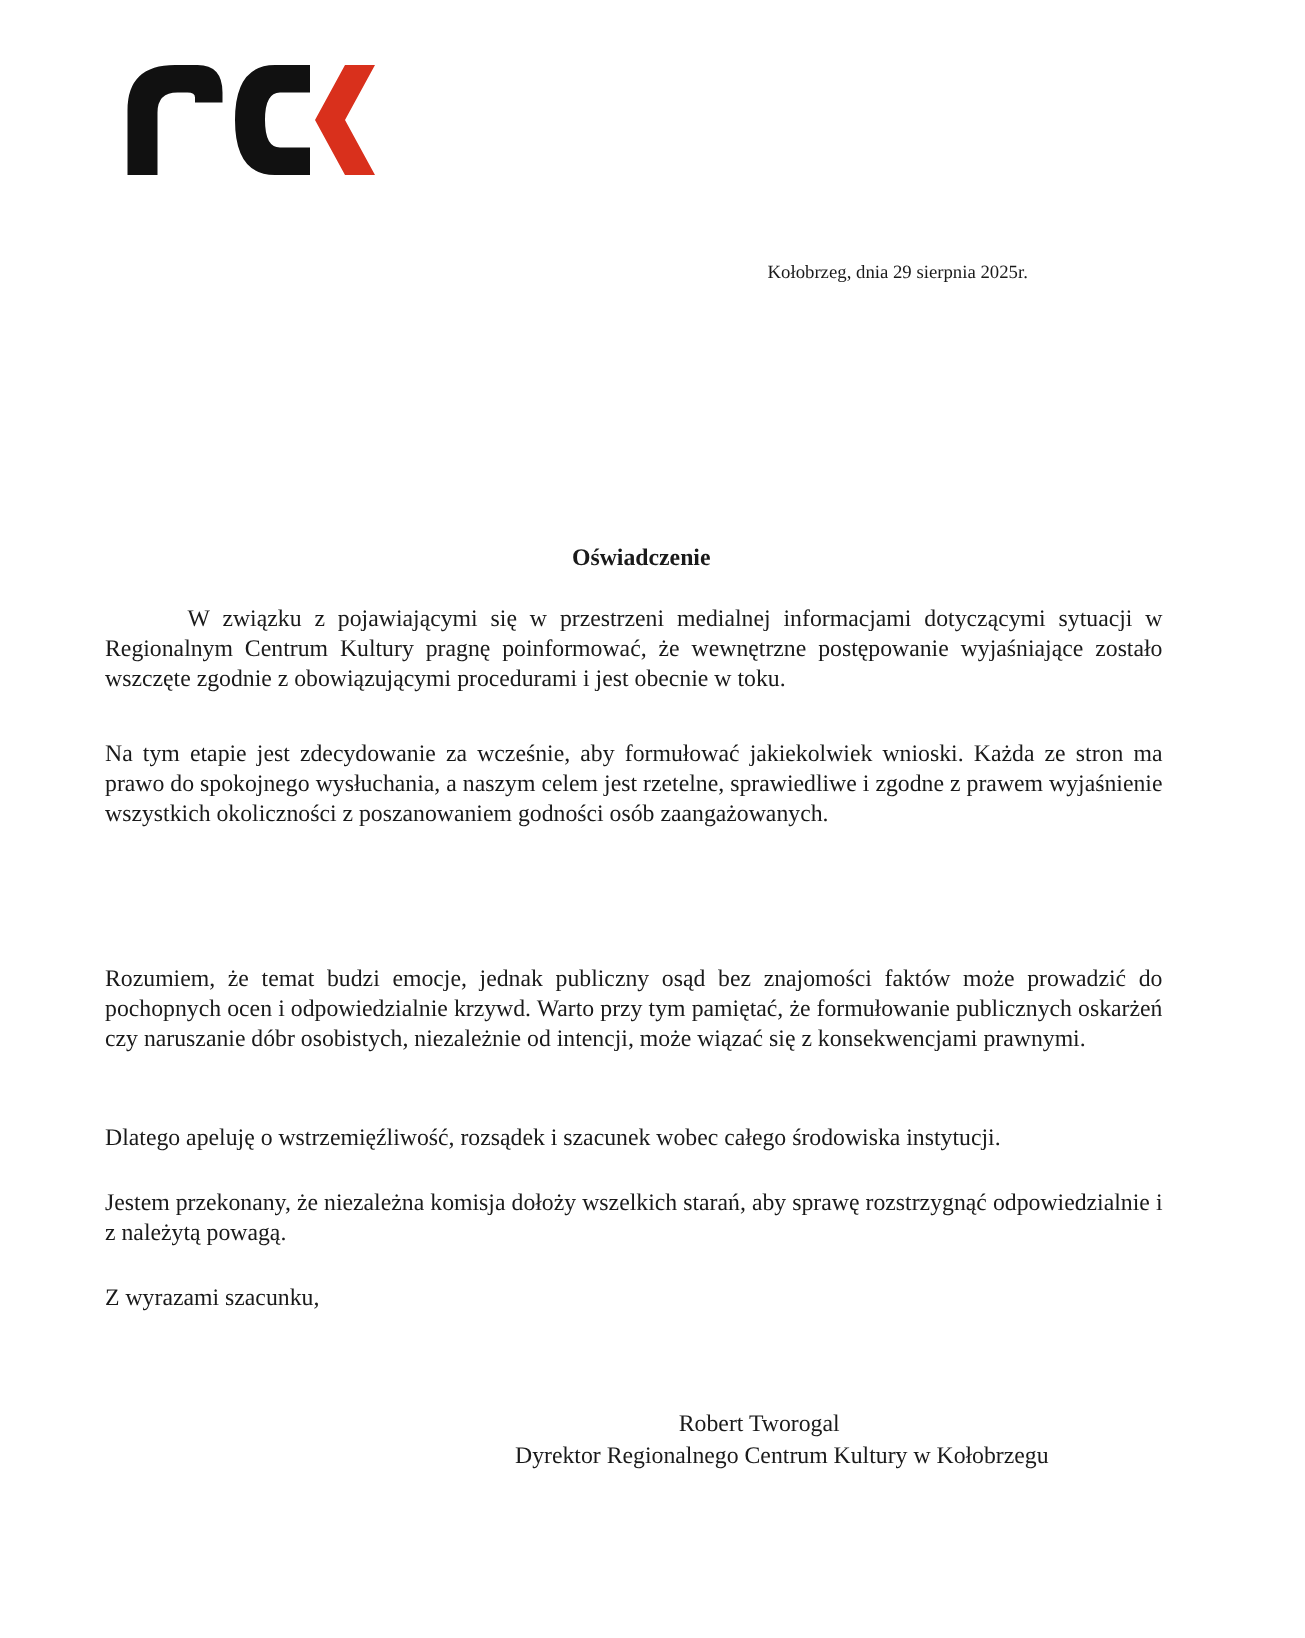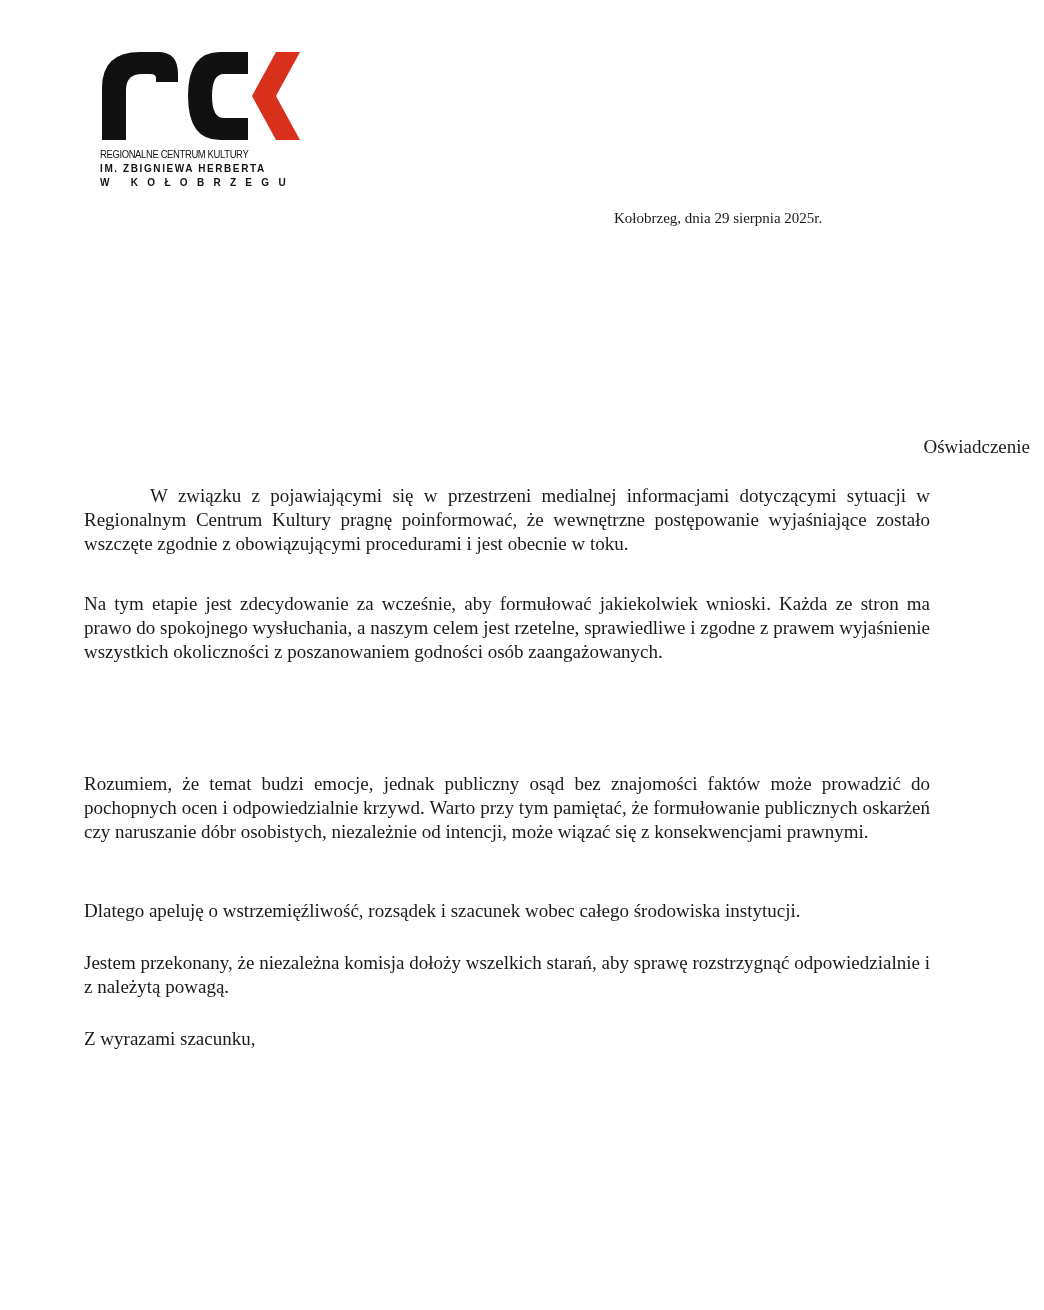--- a/index.html
+++ b/index.html
@@ -5,21 +5,21 @@
     html, body { margin: 0; padding: 0; background: #ffffff; }
     body { width: 1044px; height: 1310px; position: relative; overflow: hidden;
            font-family: "Liberation Serif", "DejaVu Serif", serif; color: #1a1a1a; }
     .logo { position: absolute; left: 100px; top: 48px; width: 210px; }
     .logo svg { display: block; }
     .logo-sub { font-family: "Liberation Sans", "DejaVu Sans", sans-serif; color: #111; }
     .logo-sub .l1 { font-size: 10.5px; letter-spacing: -0.4px; margin-top: 8px; white-space: nowrap; transform: scaleX(0.9); transform-origin: left; }
     .logo-sub .l2 { font-size: 10px; font-weight: bold; letter-spacing: 1.6px; margin-top: 3px; white-space: nowrap; }
     .logo-sub .l3 { font-size: 10px; font-weight: bold; letter-spacing: 9.3px; margin-top: 3px; white-space: nowrap; }
     .date { position: absolute; left: 614px; top: 210px; font-size: 15px; white-space: nowrap; }
-    .title { position: absolute; left: 16px; width: 1014px; top: 436px; text-align: right; font-weight: normal; font-size: 19px; }
+    .title { position: absolute; left: 6px; width: 1014px; top: 436px; text-align: center; font-weight: bold; font-size: 19px; }
     .body { position: absolute; left: 84px; width: 846px; font-size: 19px; line-height: 24px; text-align: justify; }
     .p1 { top: 484px; text-indent: 66px; }
     .p2 { top: 592px; }
     .p3 { top: 772px; }
     .p4 { top: 899px; }
     .p5 { top: 951px; }
     .p6 { top: 1027px; }
     .sig { position: absolute; left: 412px; top: 1127px; font-size: 19px; line-height: 25px; }
     .sig .name { padding-left: 131px; }
   </style>
@@ -28,32 +28,29 @@
 
 <div class="logo">
   <svg width="205" height="92" viewBox="0 0 205 92">
 
     <path d="M2,92 L2,40 Q2,4 40,4 L58,4 Q78,4 78,26 L78,34 L56,34 L56,30 Q56,26 50,26 L42,26 Q26,26 26,42 L26,92 Z" fill="#111"></path>
 
     <path d="M148,4 L120,4 Q88,4 88,48 Q88,92 120,92 L148,92 L148,70 L124,70 Q112,70 112,48 Q112,26 124,26 L148,26 Z" fill="#111"></path>
 
     <path d="M200,4 L176,4 L152,48 L176,92 L200,92 L176,48 Z" fill="#d9301c"></path>
   </svg>
-  <div class="logo-sub">
-    <div class="l1">REGIONALNE CENTRUM KULTURY</div>
-    <div class="l2">IM. ZBIGNIEWA HERBERTA</div>
-    <div class="l3">W KOŁOBRZEGU</div>
-  </div>
 </div>
 
 <div class="date">Kołobrzeg, dnia 29 sierpnia  2025r.</div>
 
 <div class="title">Oświadczenie</div>
 
 <p class="body p1" style="margin:0">W związku z pojawiającymi się w przestrzeni medialnej informacjami dotyczącymi sytuacji w Regionalnym Centrum Kultury pragnę poinformować, że wewnętrzne postępowanie wyjaśniające zostało wszczęte zgodnie z obowiązującymi procedurami i jest obecnie w toku.</p>
 <p class="body p2" style="margin:0">Na tym etapie jest zdecydowanie za  wcześnie, aby formułować jakiekolwiek wnioski. Każda ze stron ma prawo do spokojnego wysłuchania, a naszym celem jest rzetelne, sprawiedliwe i zgodne z prawem wyjaśnienie wszystkich okoliczności z poszanowaniem godności osób zaangażowanych.</p>
 <p class="body p3" style="margin:0">Rozumiem, że temat budzi emocje, jednak publiczny osąd bez znajomości faktów może prowadzić do pochopnych ocen i odpowiedzialnie krzywd. Warto przy tym pamiętać, że formułowanie publicznych oskarżeń czy naruszanie dóbr osobistych, niezależnie od intencji, może wiązać się z konsekwencjami prawnymi.</p>
 <p class="body p4" style="margin:0">Dlatego apeluję o wstrzemięźliwość, rozsądek i szacunek wobec całego środowiska instytucji.</p>
 <p class="body p5" style="margin:0">Jestem przekonany, że niezależna komisja dołoży wszelkich starań, aby sprawę rozstrzygnąć odpowiedzialnie i z należytą powagą.</p>
 <p class="body p6" style="margin:0">Z wyrazami szacunku,</p>
 
 <div class="sig">
+  <div class="name">Robert Tworogal</div>
+  <div class="pos">Dyrektor Regionalnego Centrum Kultury w Kołobrzegu</div>
 </div>
 
 </body></html>

